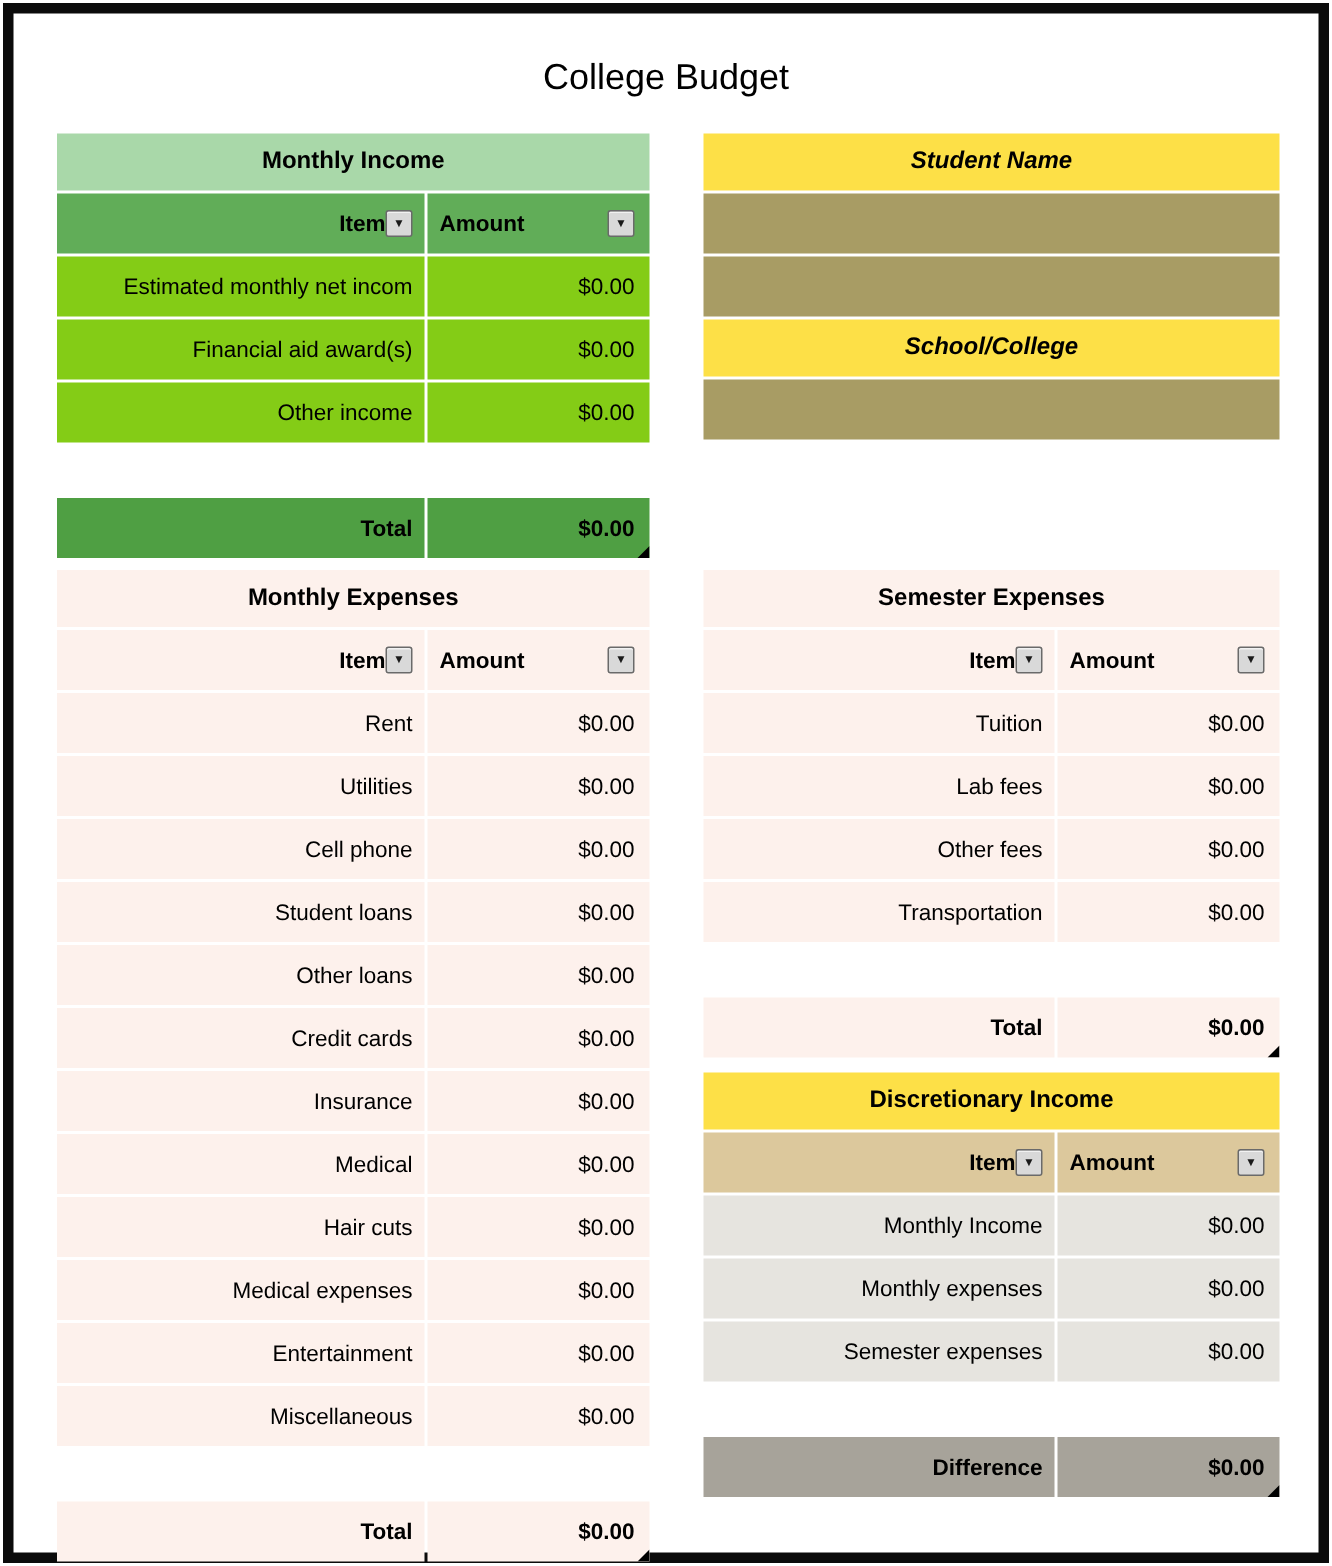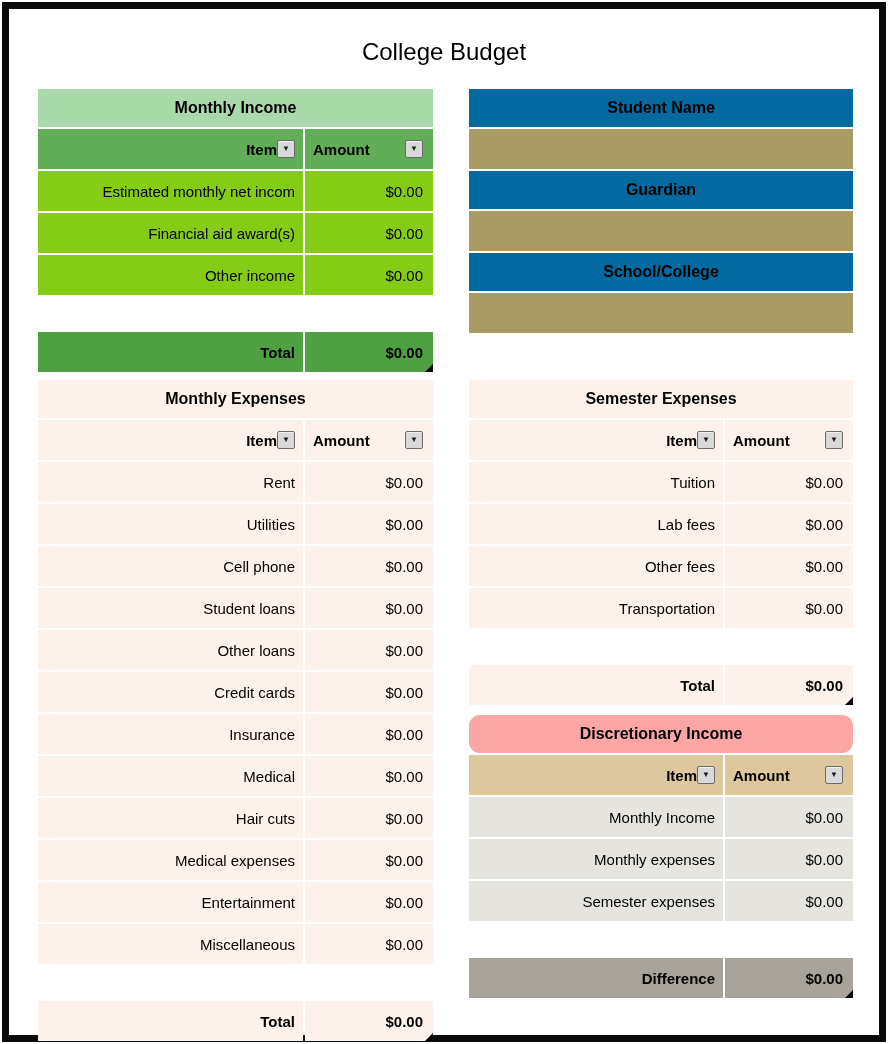--- a/index.html
+++ b/index.html
@@ -37,51 +37,51 @@
 
   .cell {
     display:flex; align-items:center;
     font-size:15px; overflow:hidden; white-space:nowrap;
   }
   .cell-item {
     flex:1 1 auto; margin-right:2px;
     padding:0 8px 0 14px;
     justify-content:flex-end;
   }
-  .cell-amount { width:128px; padding:0 10px 0 8px; justify-content:flex-end; }
+  .cell-amount { width:148px; padding:0 10px 0 8px; justify-content:flex-end; }
   .cell-amount.hdrcell { justify-content:space-between; }
   .rel  { position:relative; }
 
   
   .mi-title  { background:#a9d8a9; }
   .mi-hdr  .cell { background:#61ad58; font-weight:700; }
   .mi-data .cell { background:#84cc16; }
   .mi-total .cell { background:#4f9f43; font-weight:700; }
 
   
   .info-hdr {
     height:38px; margin-bottom:2px;
-    background:#0369a1;
+    background:#fde047;
     display:flex; align-items:center; justify-content:center;
-    font-size:16px; font-weight:700;
+    font-size:16px; font-weight:700;font-style:italic;
   }
   .info-field {
     height:40px; margin-bottom:2px;
     background:#a89c64;
     display:flex; align-items:center; padding:0 12px; font-size:15px;
   }
 
   
   .pk-title { background:#fdf1ec; }
   .pk .cell { background:#fdf1ec; }
   .pk-total .cell { font-weight:700; }
   .pk-hdr .cell { font-weight:700; }
 
   
-  .di-title { background:#fca5a5;border-radius:11px; }
+  .di-title { background:#fde047; }
   .di-hdr  .cell { background:#dcc89c; font-weight:700; }
   .di-data .cell { background:#e6e4df; }
   .di-total .cell { background:#a7a39a; font-weight:700; }
 
   
   .filter {
     width:18px; height:18px; flex:0 0 18px;
     background:#d9d9d9;
     border:1px solid #6a6a6a; border-radius:2px;
     display:flex; align-items:center; justify-content:center;
@@ -155,21 +155,20 @@
       <div class="cell cell-amount rel">
         <span>$0.00</span>
         <span class="corner"></span>
       </div>
     </div>
   </section>
 
   <section class="tbl tbl-info">
     <div class="info-hdr">Student Name</div>
     <div class="info-field"></div>
-    <div class="info-hdr">Guardian</div>
     <div class="info-field"></div>
     <div class="info-hdr">School/College</div>
     <div class="info-field"></div>
   </section>
 
   <section class="tbl tbl-me pk">
     <div class="titlebar pk-title">Monthly Expenses</div>
 
     <div class="row pk-hdr">
       <div class="cell cell-item">

